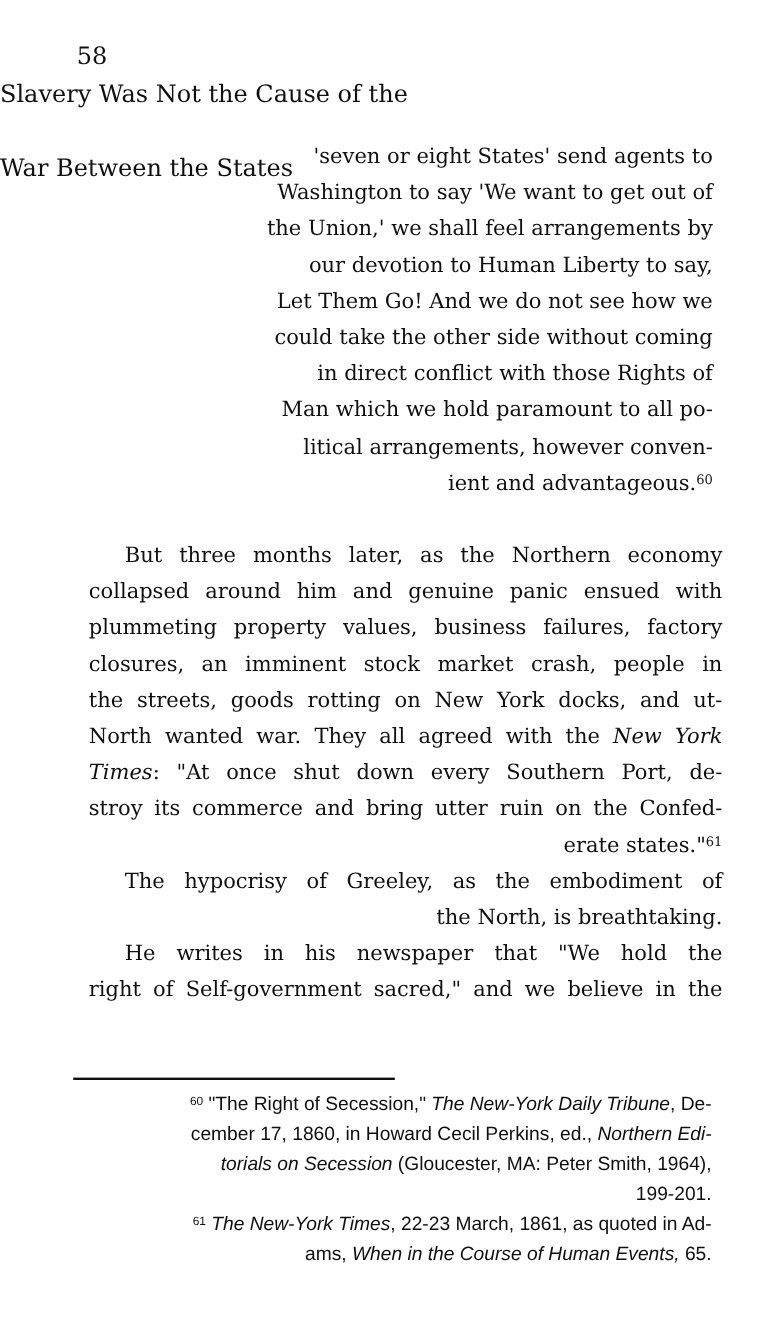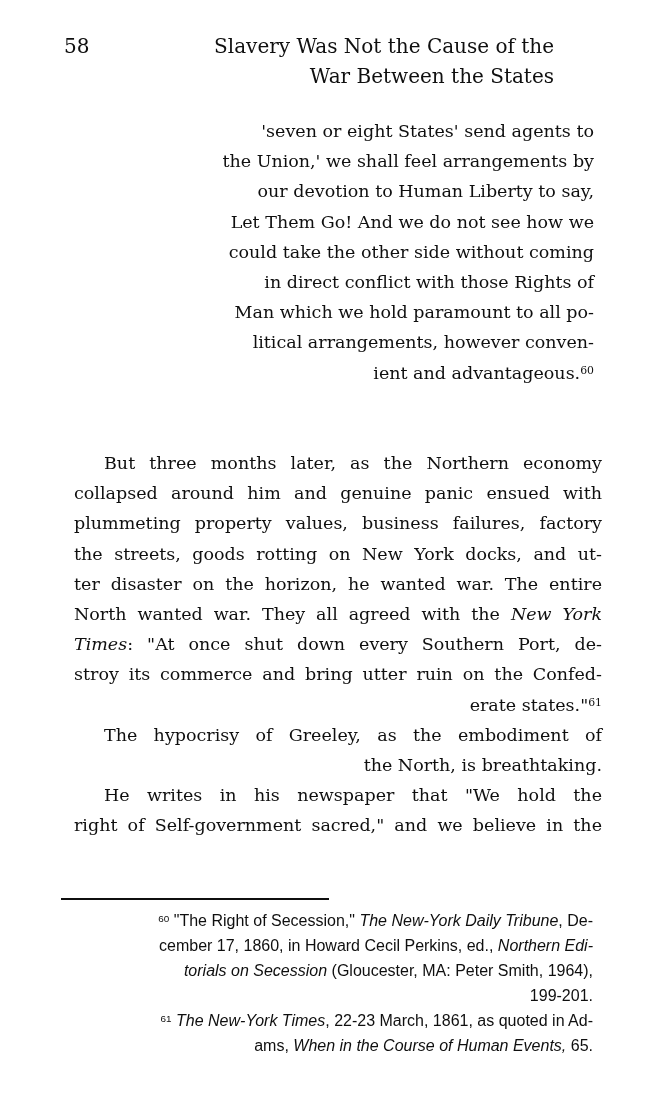--- a/index.html
+++ b/index.html
@@ -12,21 +12,21 @@
     color: #0f0f0f;
     overflow: hidden;
     font-family: "DejaVu Serif", serif;
   }
   
   .running-head { position: absolute; top: 31px; left: 0; width: 554px; }
   .page-number {
     position: absolute; left: 64px; top: 0;
     font-size: 20px; line-height: 30px;
   }
-  .head-title { text-align: right; font-size: 20px; line-height: 30px; }
+  .head-title { text-align: left; font-size: 20px; line-height: 30px; margin-top: 32px; }
 
   
   .block-quote { position: absolute; left: 132px; top: 116px; width: 462px; }
   .block-quote .line { white-space: nowrap; }
 
   
   .body-text { position: absolute; left: 74px; top: 448px; width: 528px; }
 
   
   .line {
@@ -60,36 +60,37 @@
 <div class="page">
 
   <div class="running-head">
     <div class="page-number">58</div>
     <div class="head-title">Slavery Was Not the Cause of the</div>
     <div class="head-title">War Between the States</div>
   </div>
 
   <div class="block-quote">
       <div class="line"><span>'seven or eight States' send agents to</span></div>
+      <div class="line"><span>Washington to say 'We want to get out of</span></div>
       <div class="line"><span>the Union,' we shall feel arrangements by</span></div>
       <div class="line"><span>our devotion to Human Liberty to say,</span></div>
       <div class="line"><span>Let Them Go! And we do not see how we</span></div>
       <div class="line"><span>could take the other side without coming</span></div>
       <div class="line"><span>in direct conflict with those Rights of</span></div>
       <div class="line"><span>Man which we hold paramount to all po-</span></div>
       <div class="line"><span>litical arrangements, however conven-</span></div>
       <div class="line"><span>ient and advantageous.</span><span class="sup">60</span></div>
     </div>
 
   <div class="body-text">
       <div class="line just indent"><span>But three months later, as the Northern economy</span></div>
       <div class="line just"><span>collapsed around him and genuine panic ensued with</span></div>
       <div class="line just"><span>plummeting property values, business failures, factory</span></div>
+      <div class="line just"><span>closures, an imminent stock market crash, people in</span></div>
       <div class="line just"><span>the streets, goods rotting on New York docks, and ut-</span></div>
-      <div class="line just"><span>ter disaster on the horizon, he wanted war. The entire</span></div>
       <div class="line just"><span>North wanted war. They all agreed with the </span><span class="it">New York</span></div>
       <div class="line just"><span class="it">Times</span><span>: "At once shut down every Southern Port, de-</span></div>
       <div class="line just"><span>stroy its commerce and bring utter ruin on the Confed-</span></div>
       <div class="line"><span>erate states."</span><span class="sup">61</span></div>
       <div class="line just indent"><span>The hypocrisy of Greeley, as the embodiment of</span></div>
       <div class="line"><span>the North, is breathtaking.</span></div>
       <div class="line just indent"><span>He writes in his newspaper that "We hold the</span></div>
       <div class="line just"><span>right of Self-government sacred," and we believe in the</span></div>
     </div>
 

